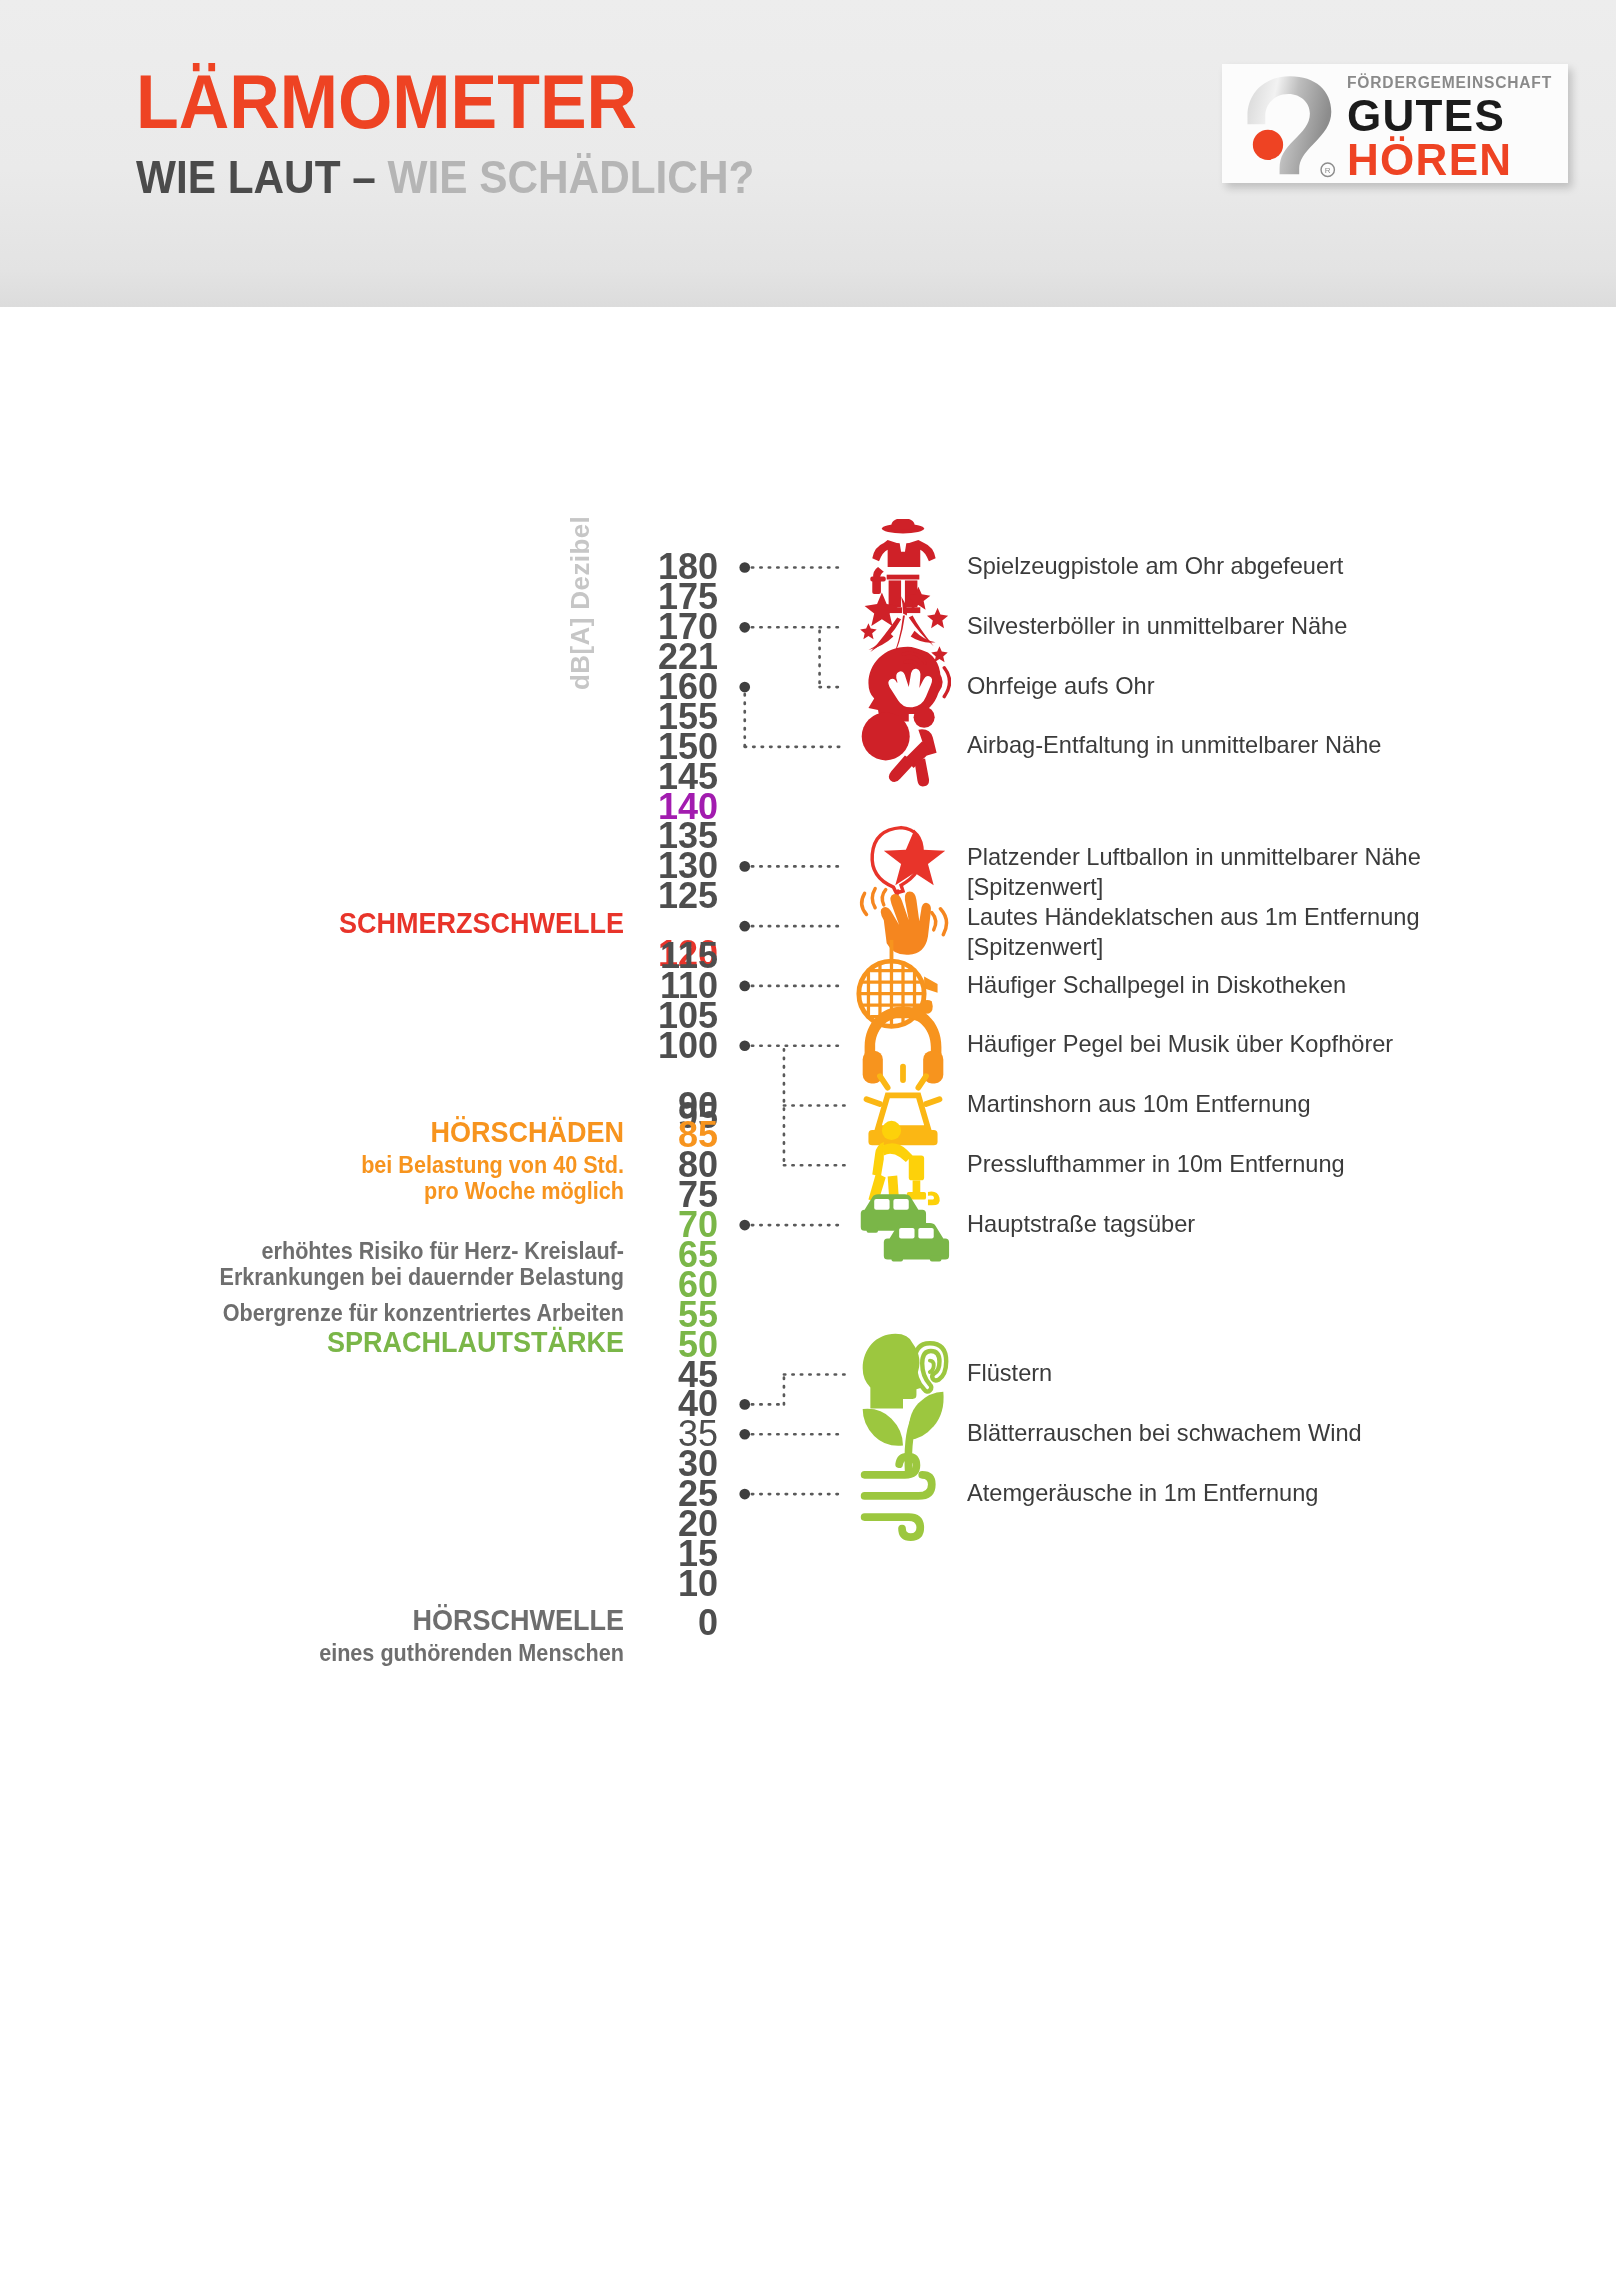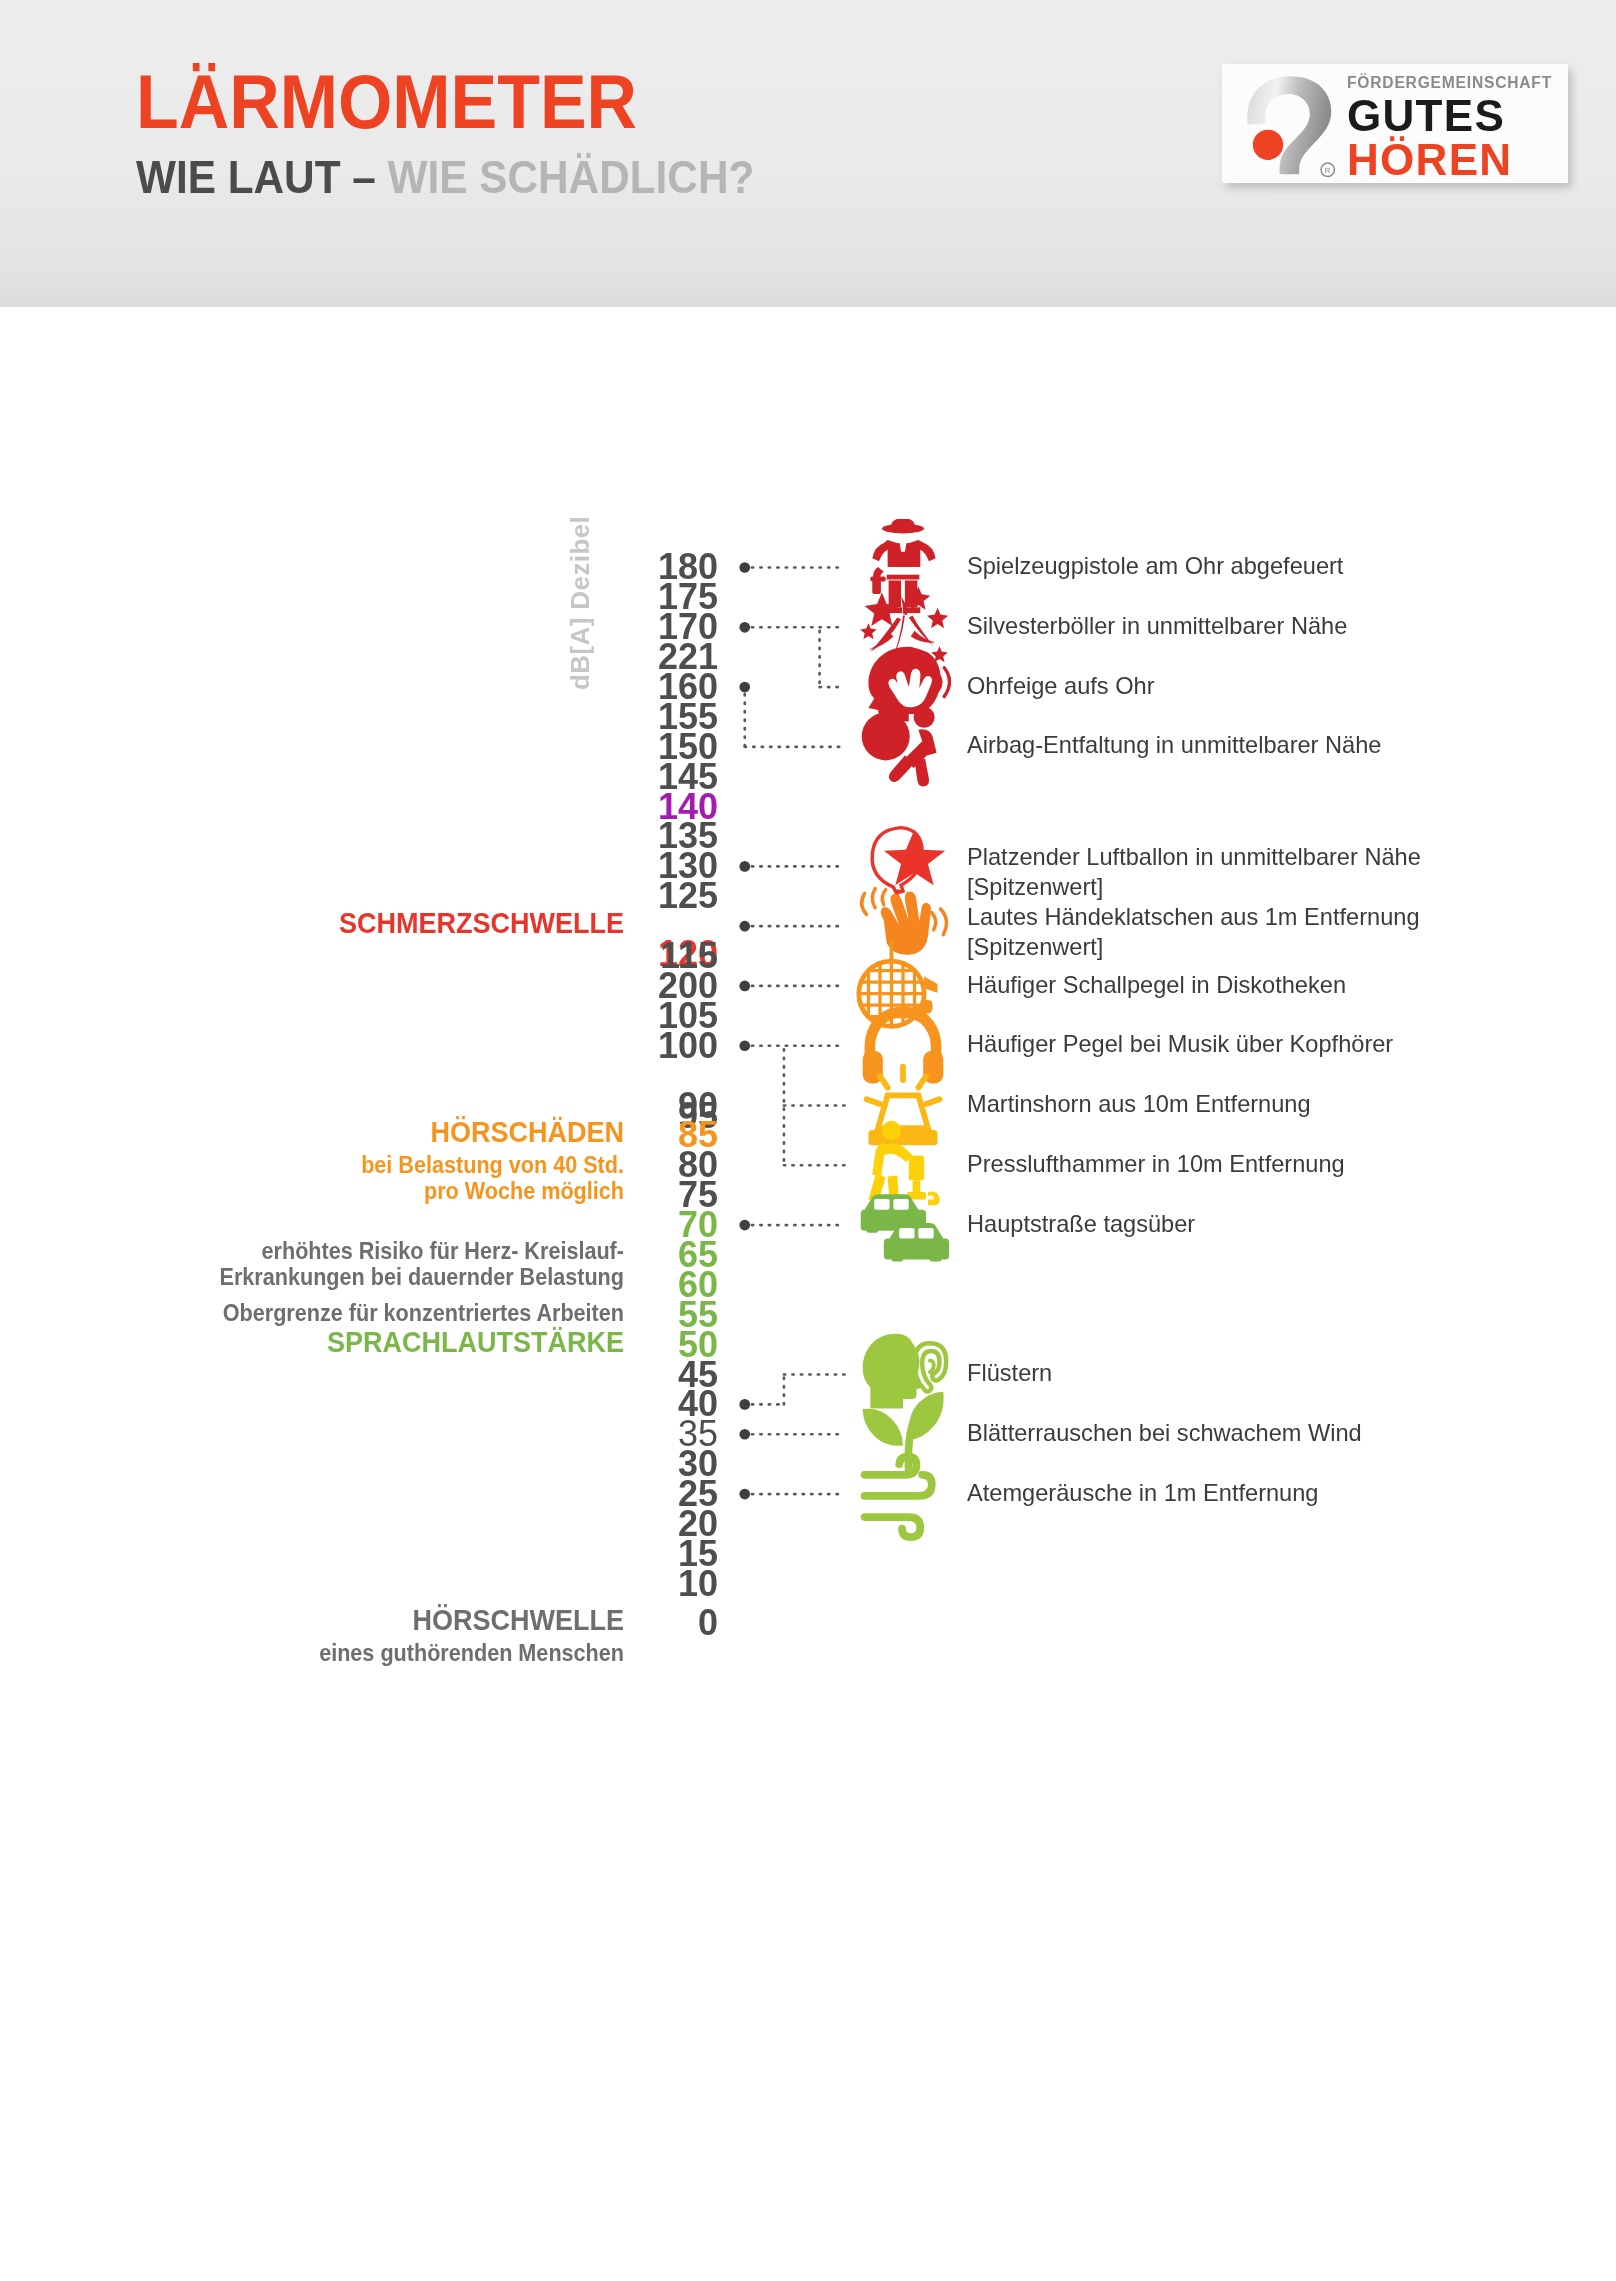--- a/index.html
+++ b/index.html
@@ -143,21 +143,21 @@
       <div class="tick" style="color: rgb(78, 78, 78); font-weight: bold; top: 362px;">160</div>
       <div class="tick" style="color: rgb(78, 78, 78); font-weight: bold; top: 392px;">155</div>
       <div class="tick" style="color: rgb(78, 78, 78); font-weight: bold; top: 422px;">150</div>
       <div class="tick" style="color: rgb(78, 78, 78); font-weight: bold; top: 452px;">145</div>
       <div class="tick" style="color: #a21caf; font-weight: bold; top: 482px;">140</div>
       <div class="tick" style="color: rgb(78, 78, 78); font-weight: bold; top: 511px;">135</div>
       <div class="tick" style="color: rgb(78, 78, 78); font-weight: bold; top: 541px;">130</div>
       <div class="tick" style="color: rgb(78, 78, 78); font-weight: bold; top: 571px;">125</div>
       <div class="tick" style="color: rgb(232, 52, 42); font-weight: bold; top: 629px;">120</div>
       <div class="tick" style="color: rgb(78, 78, 78); font-weight: bold; top: 631px;">115</div>
-      <div class="tick" style="color: rgb(78, 78, 78); font-weight: bold; top: 661px;">200</div>
+      <div class="tick" style="color: rgb(78, 78, 78); font-weight: bold; top: 661px;">110</div>
       <div class="tick" style="color: rgb(78, 78, 78); font-weight: bold; top: 691px;">105</div>
       <div class="tick" style="color: rgb(78, 78, 78); font-weight: bold; top: 721px;">100</div>
       <div class="tick" style="color: rgb(78, 78, 78); font-weight: bold; top: 791px;">95</div>
       <div class="tick" style="color: rgb(78, 78, 78); font-weight: bold; top: 781px;">90</div>
       <div class="tick" style="color: rgb(247, 148, 30); font-weight: bold; top: 810px;">85</div>
       <div class="tick" style="color: rgb(78, 78, 78); font-weight: bold; top: 840px;">80</div>
       <div class="tick" style="color: rgb(78, 78, 78); font-weight: bold; top: 870px;">75</div>
       <div class="tick" style="color: rgb(122, 182, 72); font-weight: bold; top: 900px;">70</div>
       <div class="tick" style="color: rgb(122, 182, 72); font-weight: bold; top: 930px;">65</div>
       <div class="tick" style="color: rgb(122, 182, 72); font-weight: bold; top: 960px;">60</div>

